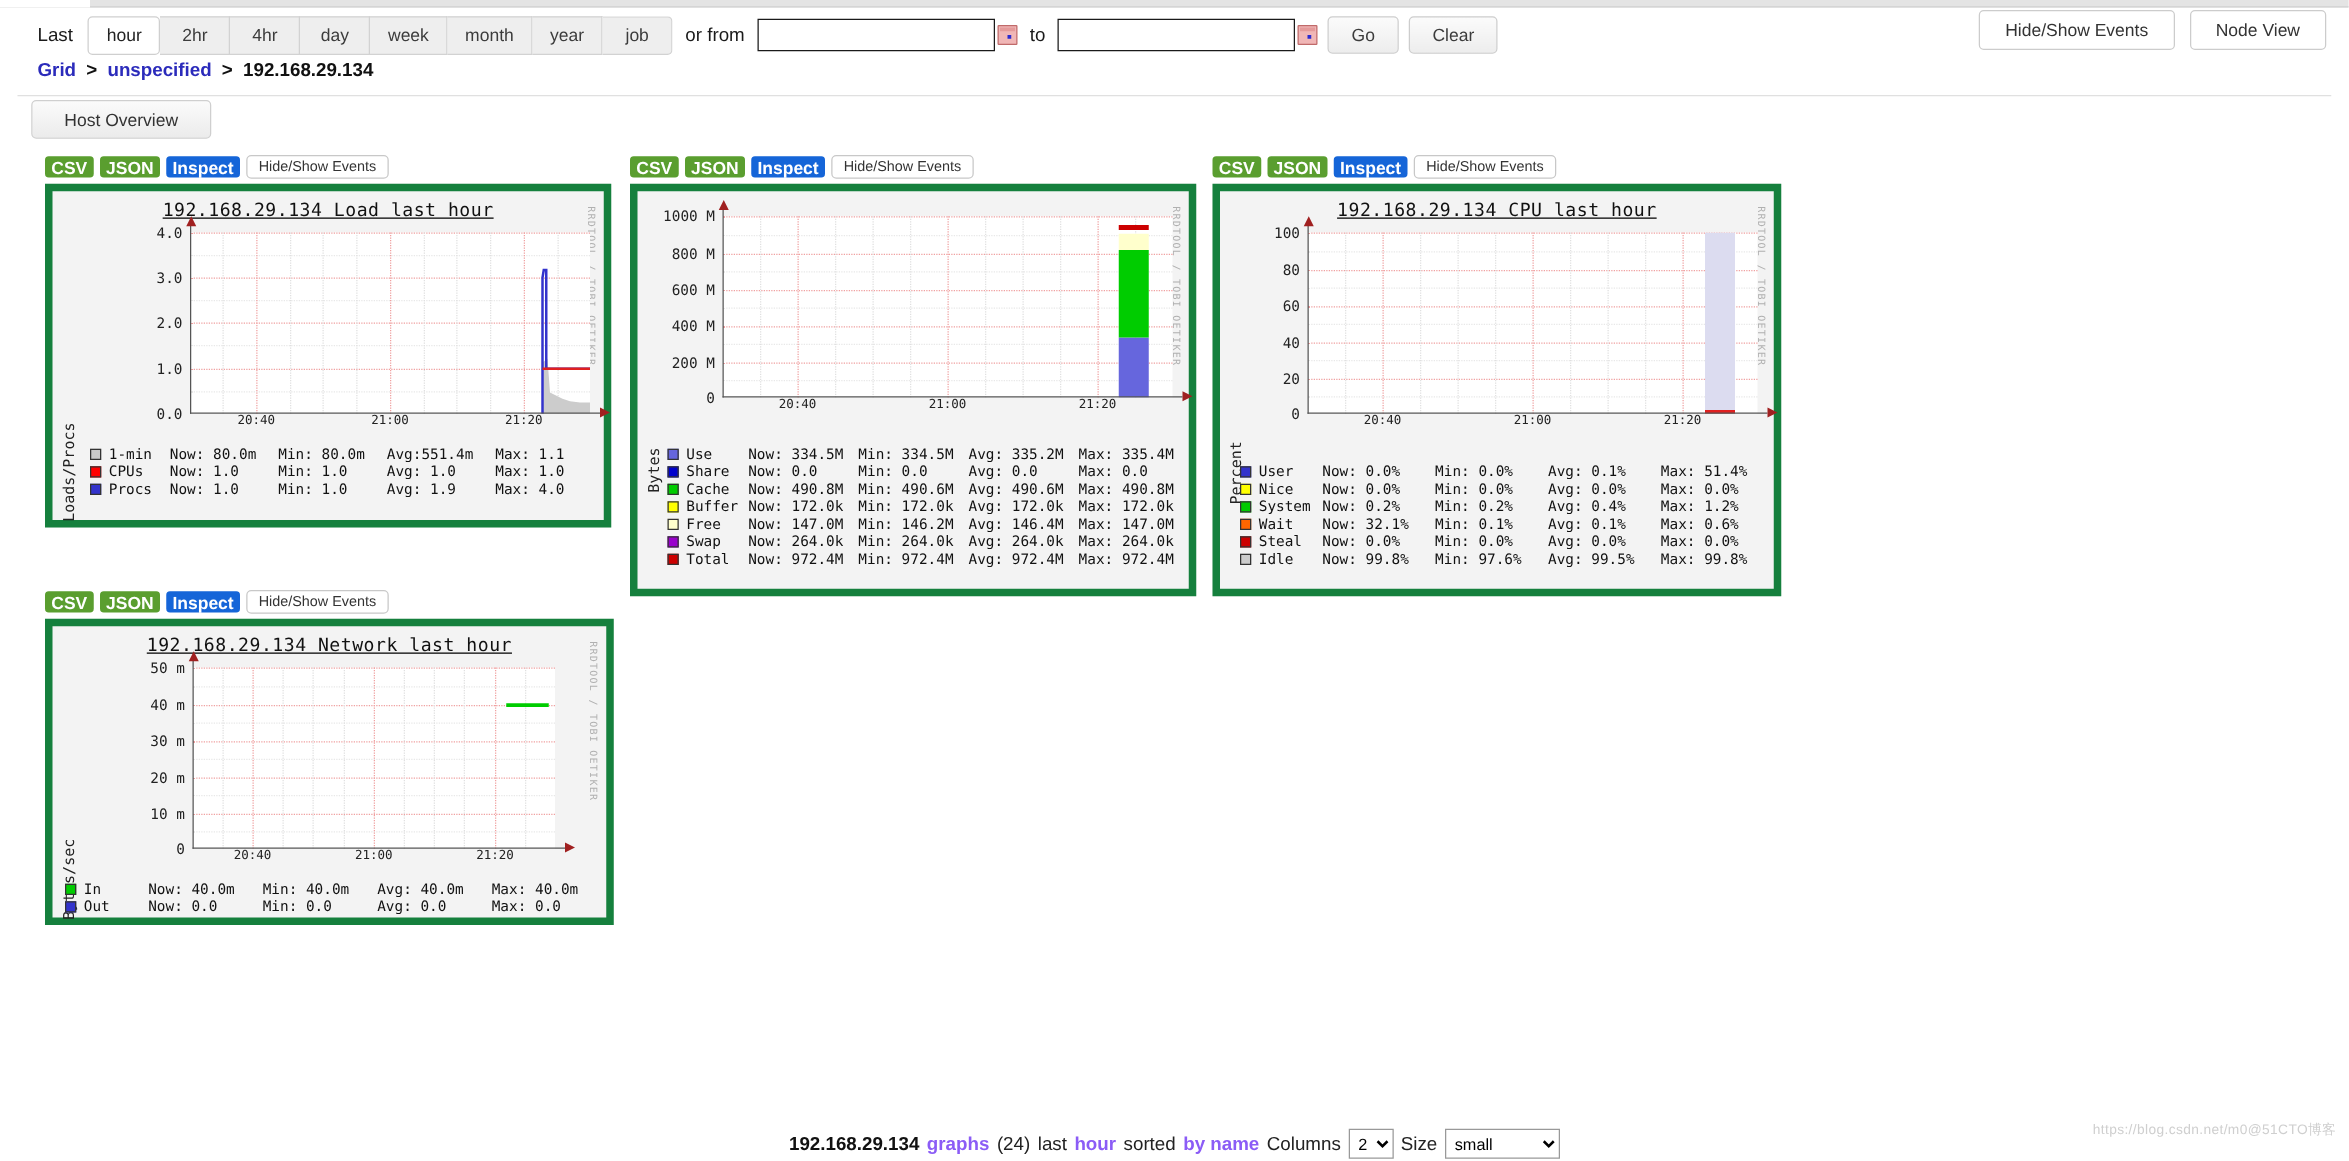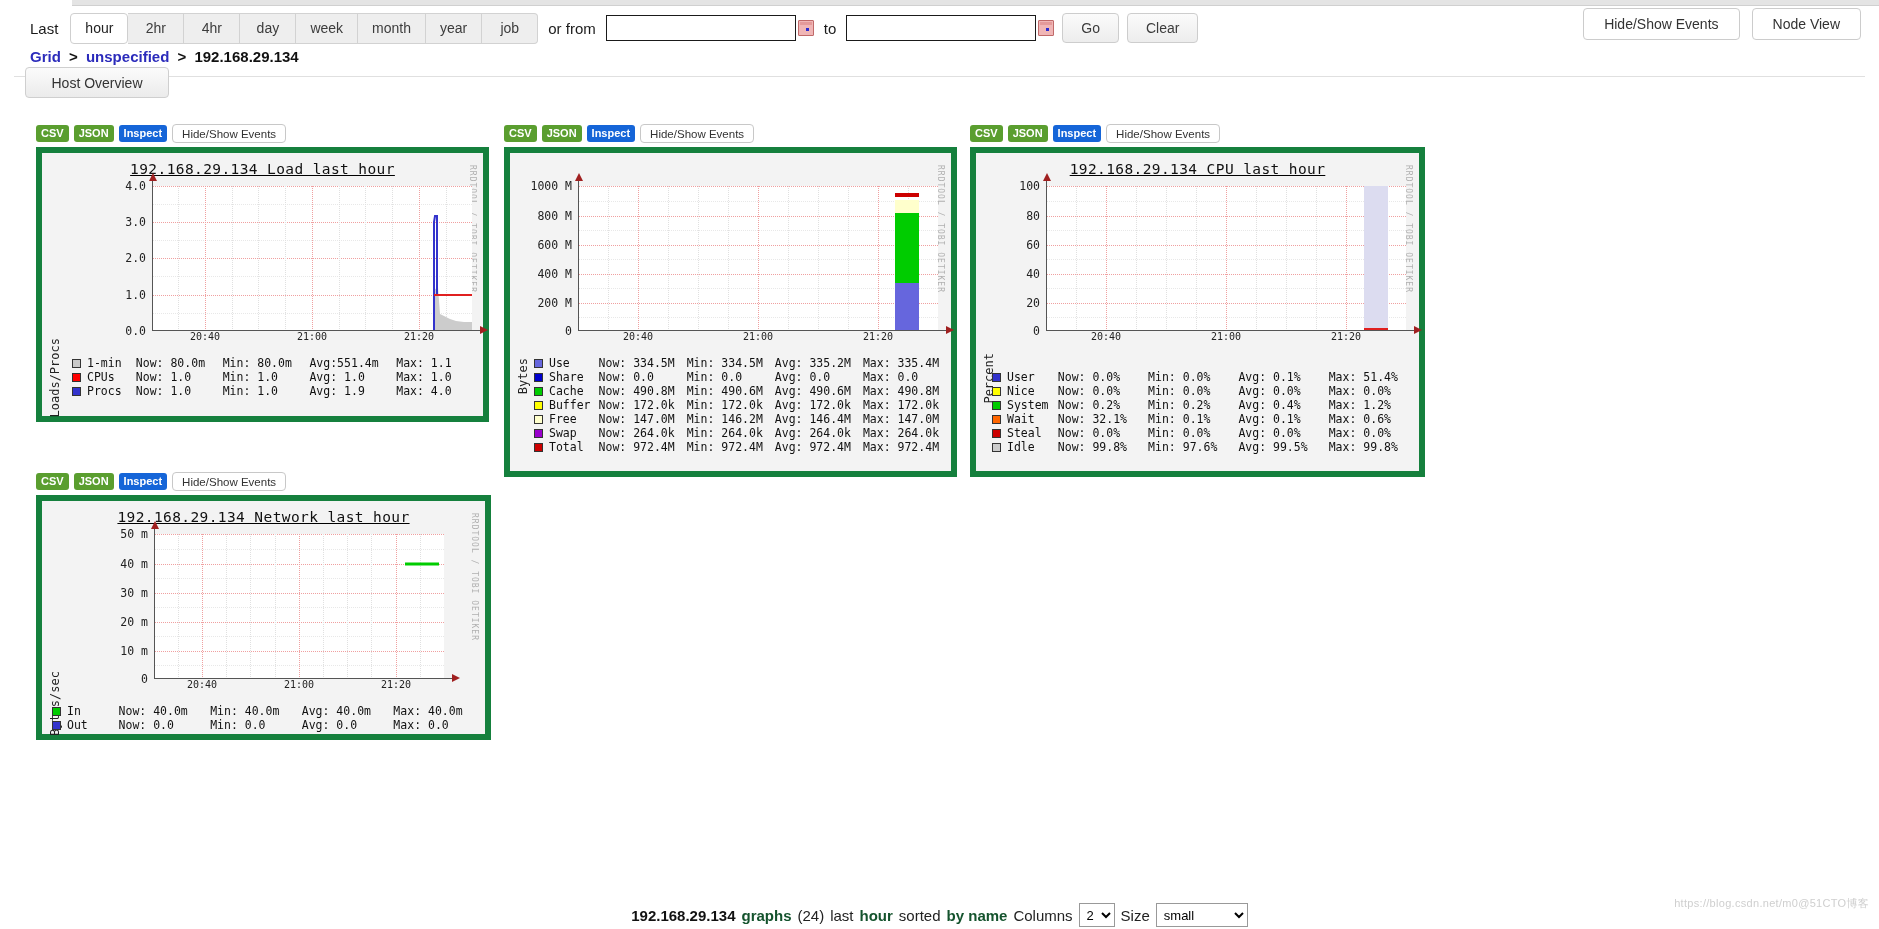--- a/index.html
+++ b/index.html
@@ -89,34 +89,34 @@
   .breadcrumb a { color: #2b2bbb; text-decoration: none; }
   .breadcrumb .sep { color: #111; margin: 0 4px; }
   .breadcrumb .host { color: #111; }
   .rule {
     position: absolute; top: 76px; left: 14px; width: 1851px; height: 1px;
     background: #e0e0e0;
   }
 
   
   .host-tab {
-    position: absolute; top: 67px; left: 25px;
+    position: absolute; top: 80px; left: 25px;
     width: 144px; height: 31px;
     background: linear-gradient(#fbfbfb, #ebebeb);
     border: 1px solid #cfcfcf; border-radius: 4px;
     display: flex; align-items: center; justify-content: center;
     font-size: 14px; color: #333; cursor: pointer;
   }
 
   
   .panel { position: absolute; }
   .panel-btns { display: flex; align-items: center; gap: 5px; height: 17px; }
   .tag {
     height: 17px; padding: 0 5px; border-radius: 3px;
-    font-size: 11px; font-weight: bold; color: #fff;
+    font-size: 14px; font-weight: bold; color: #fff;
     display: inline-flex; align-items: center; justify-content: center;
     cursor: pointer; line-height: 1;
   }
   .tag.green { background: #5a9e2f; }
   .tag.blue  { background: #1565d8; }
   .tag-outline {
     height: 19px; padding: 0 9px; border-radius: 4px;
     background: #fff; border: 1px solid #c8c8c8;
     font-size: 11.5px; color: #333; cursor: pointer;
     display: inline-flex; align-items: center; justify-content: center;
@@ -197,21 +197,21 @@
   }
   .lname  { width: 54px; }
   .lcell  { width: 96px; }
 
   
   .footer {
     position: absolute; bottom: 2px; left: 0; width: 1879px;
     display: flex; align-items: center; justify-content: center; gap: 6px;
     font-size: 15px; color: #222;
   }
-  .footer b { color: #14532d; }
+  .footer b { color: #8b5cf6; }
   .footer .hostname { font-weight: bold; color: #111; }
   .f-select {
     height: 24px; border: 1px solid #999; background: #fff;
     font-size: 13px; padding: 1px 3px;
     font-family: "Liberation Sans", sans-serif;
   }
   .watermark-url {
     position: absolute; right: 10px; bottom: 18px;
     font-size: 11px; color: #cfcfcf; letter-spacing: 0.3px;
   }
@@ -360,21 +360,21 @@
     <span class="tag green">CSV</span>
     <span class="tag green">JSON</span>
     <span class="tag blue">Inspect</span>
     <span class="tag-outline">Hide/Show Events</span>
   </div>
 
   <div class="graph-box" style="width:453px; height:330px;">
     <div class="watermark">RRDTOOL / TOBI OETIKER</div>
     <div class="ylabel" style="top:205px;">Bytes</div>
 
-    <div class="plot" style="left:68px; top:33px; width:360px; height:145px;">
+    <div class="plot" style="left:68px; top:20px; width:360px; height:145px;">
       <div class="grid-bg"></div>
       <div class="hline" style="top:0;"></div>
       <div class="hline minor" style="top:15px;"></div>
       <div class="hline" style="top:30px;"></div>
       <div class="hline minor" style="top:44px;"></div>
       <div class="hline" style="top:59px;"></div>
       <div class="hline minor" style="top:73px;"></div>
       <div class="hline" style="top:88px;"></div>
       <div class="hline minor" style="top:102px;"></div>
       <div class="hline" style="top:117px;"></div>

